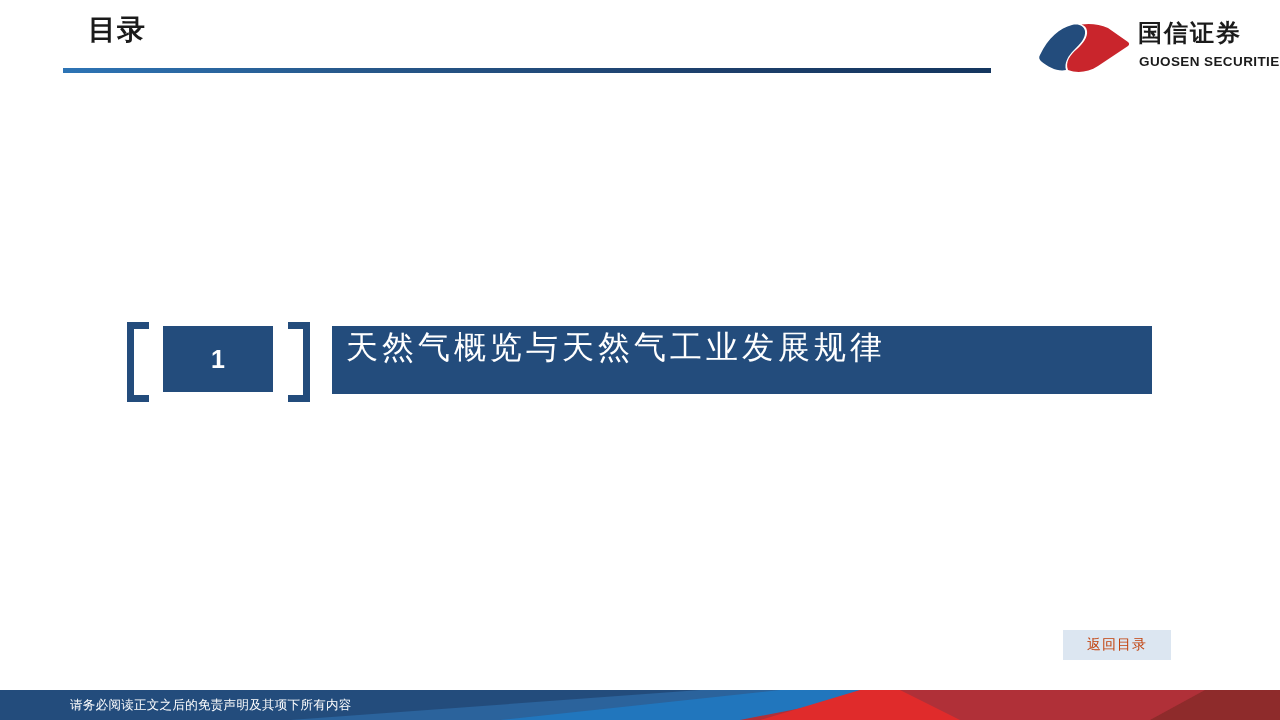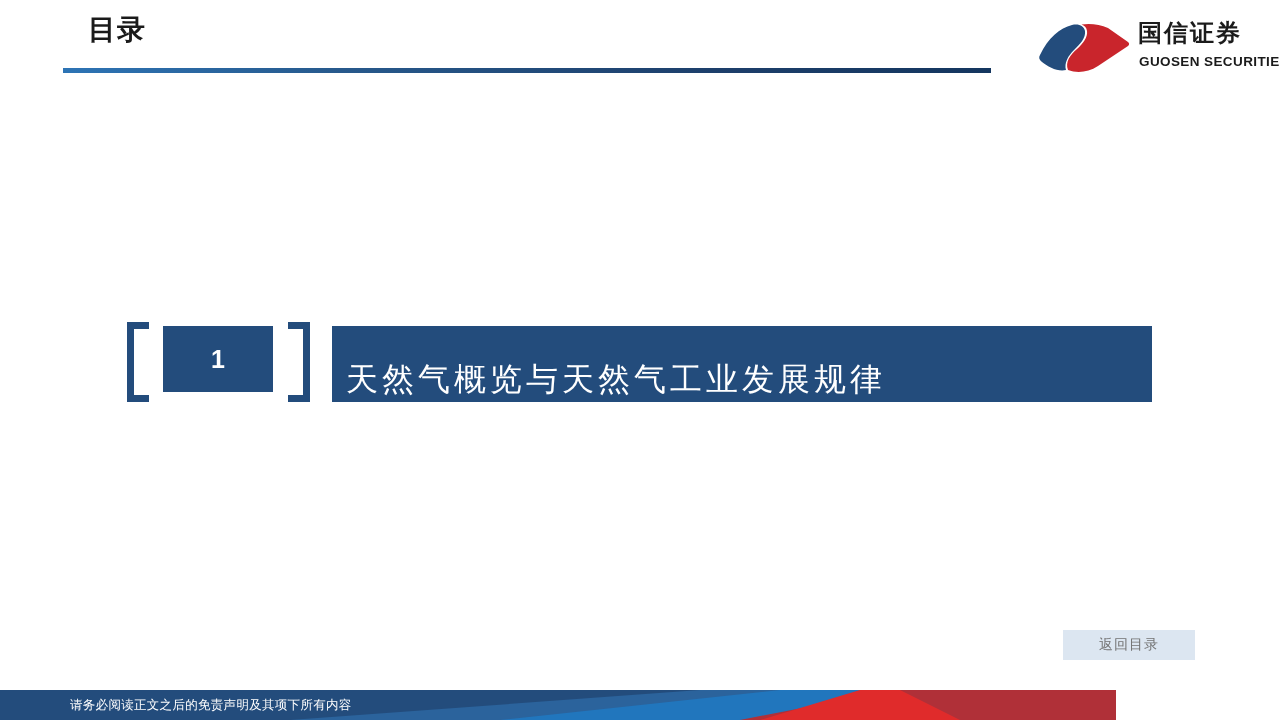--- a/index.html
+++ b/index.html
@@ -127,61 +127,62 @@
     font-weight: bold;
     display: flex;
     align-items: center;
     justify-content: center;
   }
   .section-bar {
     position: absolute;
     left: 332px;
     top: 326px;
     width: 820px;
-    height: 76px;
-    background: #234c7c;
-    display: flex;
-    align-items: flex-end;
+    height: 68px;
+    background: #234c7c;
+    display: flex;
+    align-items: flex-start;
   }
   .section-bar-text {
     color: #ffffff;
     font-size: 32px;
     font-weight: normal;
     letter-spacing: 4px;
     padding-left: 14px;
     font-family: "DejaVu Sans", "Liberation Sans", sans-serif;
     white-space: nowrap;
   }
 
   
   .return-btn {
     position: absolute;
     left: 1063px;
     top: 630px;
-    width: 132px;
+    width: 108px;
     height: 30px;
     background: #dce6f1;
-    color: #737373;
+    color: #c2410c;
     font-size: 14px;
     display: flex;
     align-items: center;
     justify-content: center;
     letter-spacing: 1px;
     cursor: pointer;
   }
 
   
   .footer {
     position: absolute;
     left: 0;
     bottom: 0;
-    width: 1116px;
+    width: 1268px;
     height: 30px;
     background: #4c1d95;
     overflow: hidden;
+    padding-left: 12px;
   }
   .footer-deco {
     position: absolute;
     left: 0;
     top: 0;
     width: 1280px;
     height: 30px;
   }
   .footer-text {
     position: absolute;

